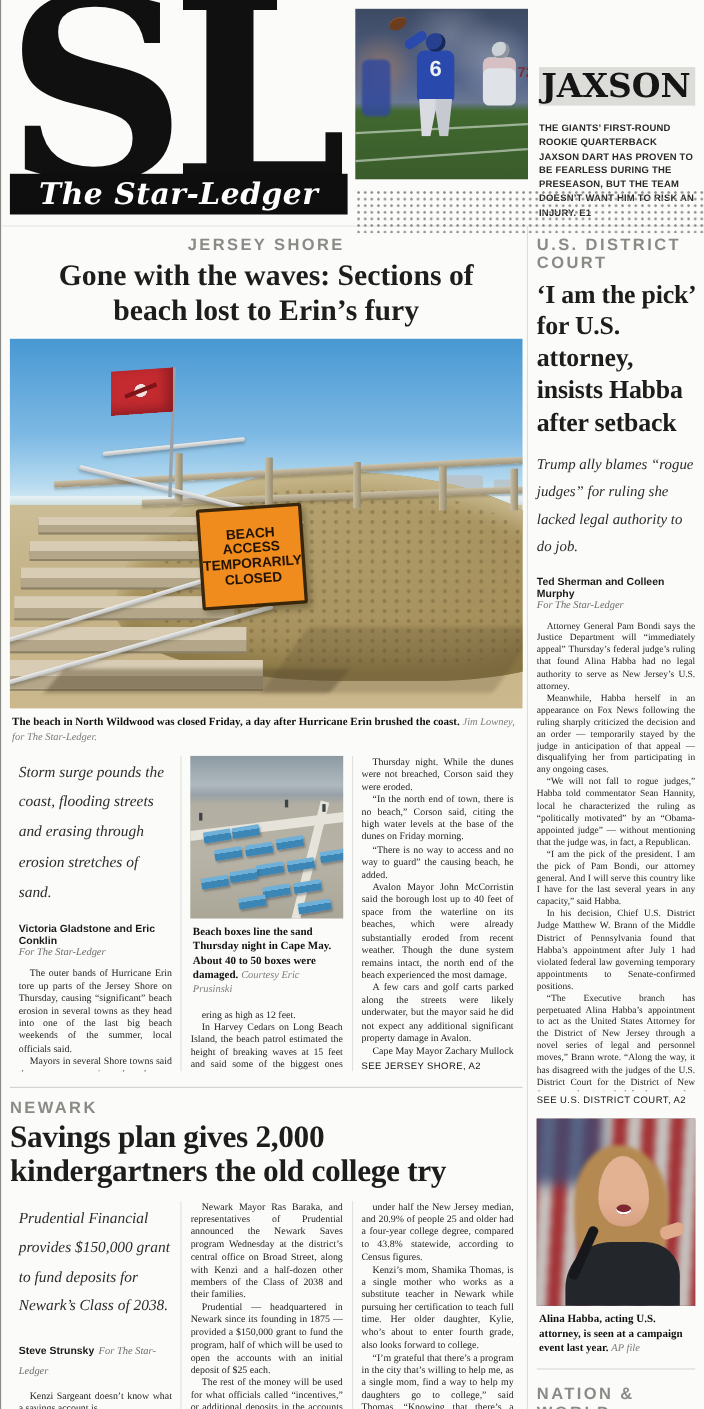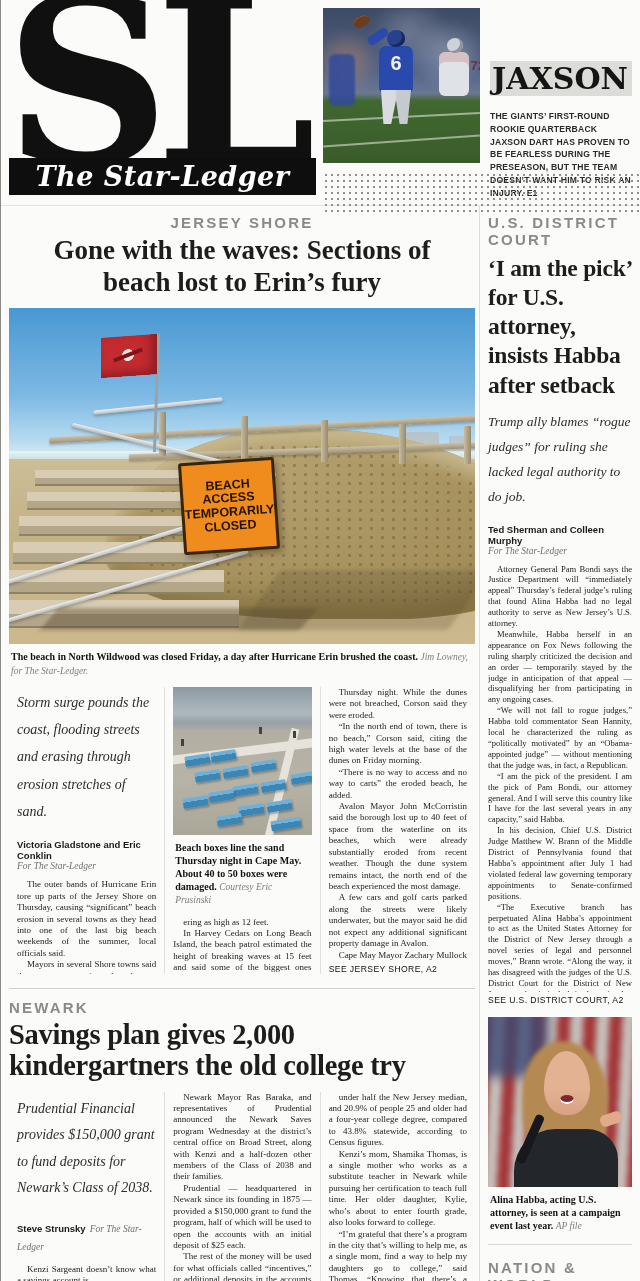--- a/index.html
+++ b/index.html
@@ -255,21 +255,21 @@
             </div>
             <div class="body-txt" style="margin-top:10px;">
                 <p class="para">ering as high as 12 feet.</p>
                 <p class="para">In Harvey Cedars on Long Beach Island, the beach patrol estimated the height of breaking waves at 15 feet and said some of the biggest ones may have stretched up to 20 feet, Police Chief Robert Burnaford said.</p>
               </div>
           </div>
           <div class="col flexcol">
             <div class="body-txt clipbox">
                 <p class="para">Thursday night. While the dunes were not breached, Corson said they were eroded.</p>
                 <p class="para">“In the north end of town, there is no beach,” Corson said, citing the high water levels at the base of the dunes on Friday morning.</p>
-                <p class="para">“There is no way to access and no way to carts” the eroded beach, he added.</p>
+                <p class="para">“There is no way to access and no way to guard” the causing beach, he added.</p>
                 <p class="para">Avalon Mayor John McCorristin said the borough lost up to 40 feet of space from the waterline on its beaches, which were already substantially eroded from recent weather. Though the dune system remains intact, the north end of the beach experienced the most damage.</p>
                 <p class="para">A few cars and golf carts parked along the streets were likely underwater, but the mayor said he did not expect any additional significant property damage in Avalon.</p>
                 <p class="para">Cape May Mayor Zachary Mullock said the city had a very high tide, right up to the dunes, but he was “pleasantly surprised” by the low level of erosion.</p>
               </div>
             <div class="see-ref">SEE JERSEY SHORE, A2</div>
           </div>
         </div>
       </div>
 
       <div>

